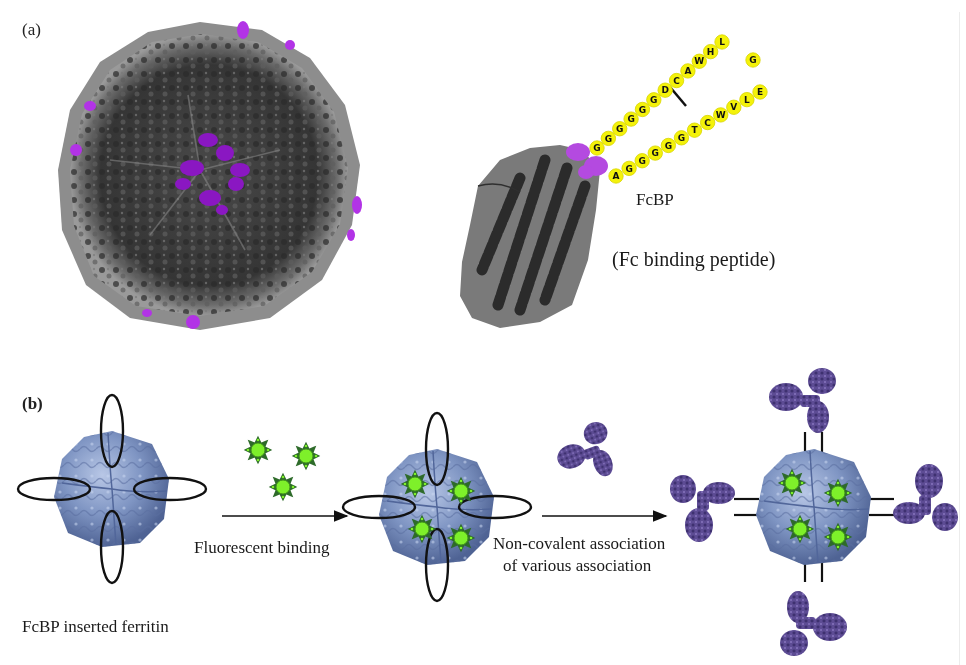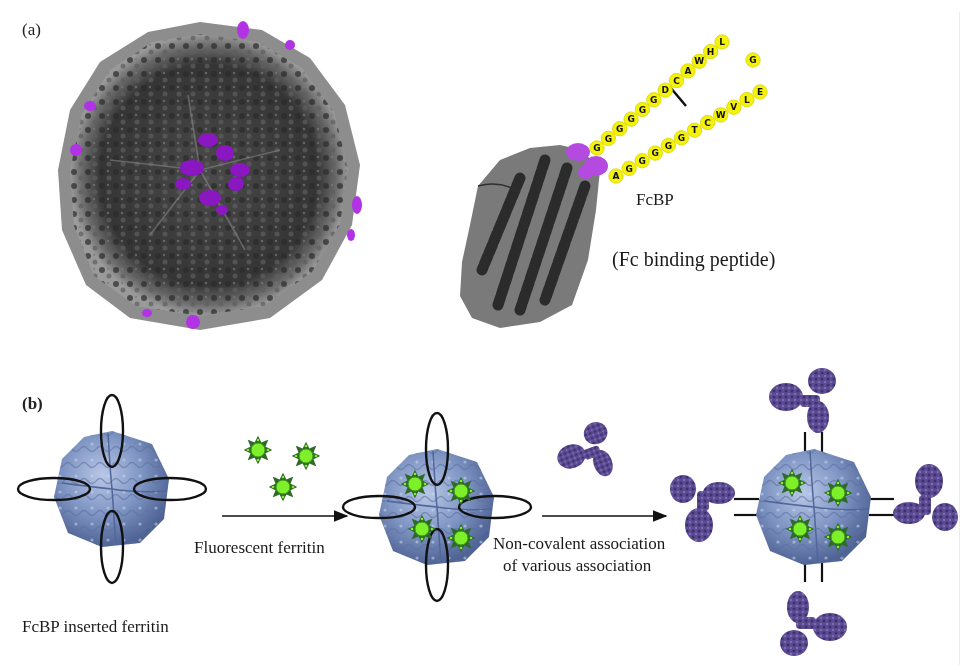--- a/index.html
+++ b/index.html
@@ -253,15 +253,15 @@
       </g>
   </g>
 </svg>
 
 <div class="panel-label" style="left:22px; top:20px;">(a)</div>
 <div class="caption" style="left:636px; top:190px; font-size:17px;">FcBP</div>
 <div class="caption" style="left:612px; top:212px; font-size:20px;margin-top:36px;">(Fc binding peptide)</div>
 
 <div class="panel-label b" style="left:22px; top:394px;">(b)</div>
 <div class="caption" style="left:22px; top:617px;text-align:center;">FcBP inserted ferritin</div>
-<div class="caption" style="left:194px; top:538px;">Fluorescent ferritin</div>
+<div class="caption" style="left:194px; top:538px;">Fluorescent binding</div>
 <div class="caption" style="left:493px; top:534px;text-align:center;">Non-covalent association</div>
 <div class="caption" style="left:503px; top:556px;">of various association</div>
 
 </body></html>

